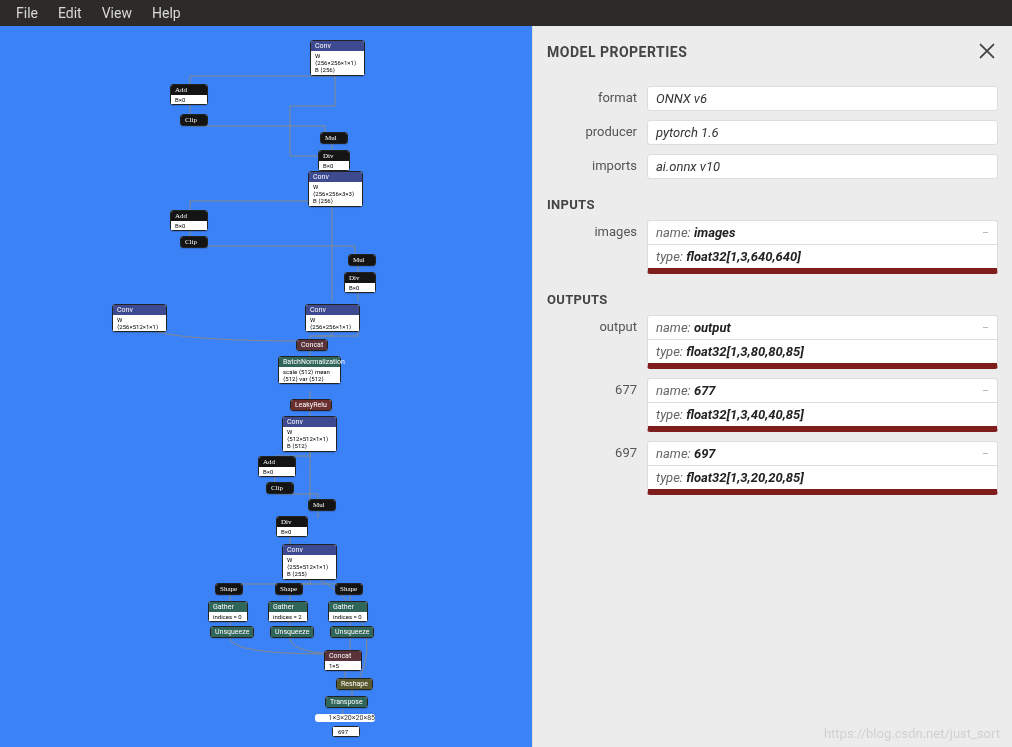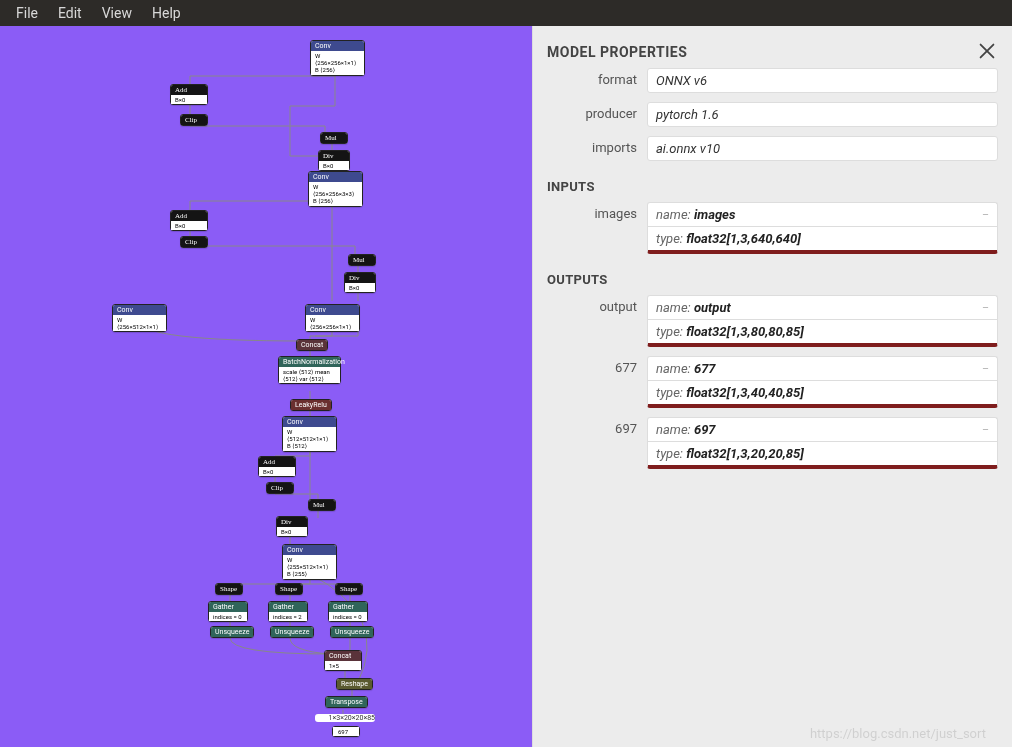--- a/index.html
+++ b/index.html
@@ -1,51 +1,51 @@
 <!DOCTYPE html>
 <html><head>
 <meta charset="utf-8">
 <style>
 * { box-sizing: border-box; margin: 0; padding: 0; }
 body { font-family: -apple-system, "Segoe UI", Roboto, sans-serif; font-size: 13px; color: #333; background: #fff; width: 1012px; height: 747px; overflow: hidden; position: relative; }
 .menubar { height: 26px; background: #2d2b28; color: #d8d8d8; display: flex; align-items: center; padding: 0 6px; font-size: 14px; }
 .menubar span { padding: 0 10px; cursor: pointer; }
 .toolbar { position: absolute; top: 36px; left: 8px; display: flex; gap: 6px; }
 .toolbar .tbtn { width: 22px; height: 22px; border: 1px solid #bbb; border-radius: 50%; display: flex; align-items: center; justify-content: center; background: #fff; cursor: pointer; color: #555; font-size: 12px; }
-.canvas { position: absolute; top: 26px; left: 0; right: 0; bottom: 0; background: #8b5cf6; overflow: hidden; }
+.canvas { position: absolute; top: 26px; left: 0; right: 0; bottom: 0; background: #3b82f6; overflow: hidden; }
 .graph { position: absolute; top: 0; left: 100px; width: 420px; }
 .node { position: absolute; border: 1px solid #222; border-radius: 3px; font-size: 7px; background: #fff; box-shadow: 0 1px 1px rgba(0,0,0,0.15); }
 .node .hdr { color: #fff; padding: 1px 4px; font-size: 7px; border-radius: 2px 2px 0 0; white-space: nowrap; }
 .node .body { padding: 1px 4px; font-size: 6px; line-height: 1.2; background: #fff; color: #000; }
 .hdr.black { background: #141414; font-family: Liberation Serif, serif; }
 .hdr.blue { background: #3e4a8f; }
 .hdr.maroon { background: #5a333a; }
 .hdr.teal { background: #30655a; }
 .hdr.olive { background: #5a5a30; }
 .hdr.darkred { background: #6a2f2f; }
 .mini { min-width: 28px; }
 .edge { stroke: #888; stroke-width: 1; fill: none; }
 svg.wires { position: absolute; top: 0; left: 0; width: 420px; height: 740px; pointer-events: none; }
 
 .sidepanel { position: absolute; top: 26px; right: 0; bottom: 0; width: 480px; background: #ececec; border-left: 1px solid #ddd; padding: 18px 14px 14px 14px; overflow-y: auto; }
-.sidepanel h1 { font-size: 14px; font-weight: 700; letter-spacing: 0.5px; color: #444; margin-bottom: 8px; }
+.sidepanel h1 { font-size: 14px; font-weight: 700; letter-spacing: 0.5px; color: #444; margin-bottom: 26px; }
 .closebtn { position: absolute; top: 14px; right: 14px; width: 22px; height: 22px; cursor: pointer; color: #444; }
 .closebtn svg { width: 22px; height: 22px; }
 .section-title { font-size: 13px; font-weight: 700; color: #444; margin: 18px 0 8px 0; letter-spacing: 0.3px; }
 .prop-row { display: flex; margin-bottom: 9px; }
 .prop-label { width: 100px; text-align: right; padding-right: 10px; line-height: 24px; color: #555; font-size: 13px; }
 .prop-value { flex: 1; background: #fff; border: 1px solid #ddd; border-radius: 3px; padding: 4px 8px; font-size: 13px; color: #333; font-style: italic; }
 .prop-group .prop-value { margin-bottom: 0; border-bottom: 0; border-radius: 0; position: relative; }
 .prop-group .prop-value:first-child { border-radius: 3px 3px 0 0; }
-.prop-group .prop-value:last-child { border-radius: 0 0 3px 3px; border-bottom: 4px solid #7f1d1d; }
+.prop-group .prop-value:last-child { border-radius: 0 0 3px 3px; border-bottom: 6px solid #7f1d1d; }
 .prop-value .kv-label { color: #666; }
 .prop-value b { font-weight: 700; color: #222; }
 .prop-value .dash { position: absolute; right: 8px; color: #bbb; }
 
-.watermark { position: absolute; bottom: 6px; right: 26px; color: rgba(0,0,0,0.12); font-size: 13px; pointer-events: none; }
+.watermark { position: absolute; bottom: 6px; right: 12px; color: rgba(0,0,0,0.12); font-size: 13px; pointer-events: none; }
 </style>
 </head>
 <body>
 
 <div class="menubar">
   <span>File</span>
   <span>Edit</span>
   <span>View</span>
   <span>Help</span>
 </div>

